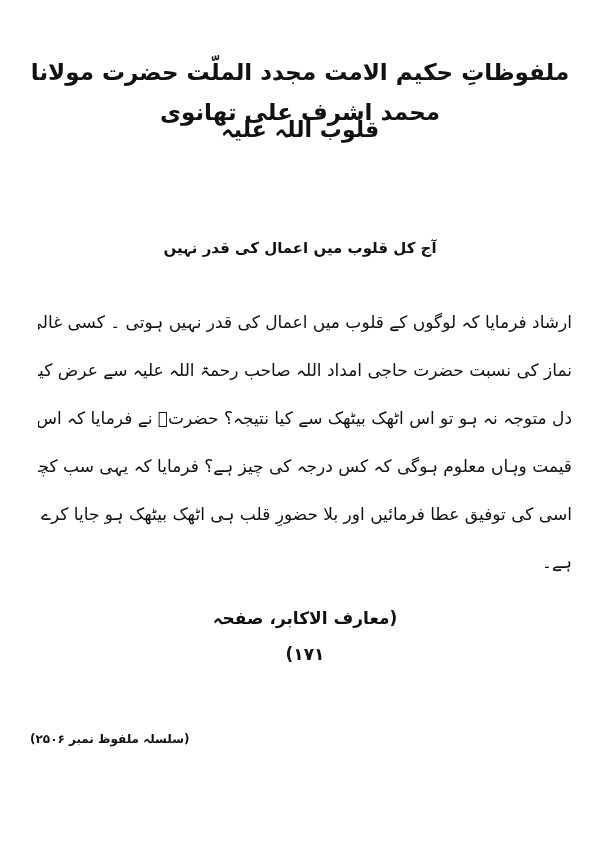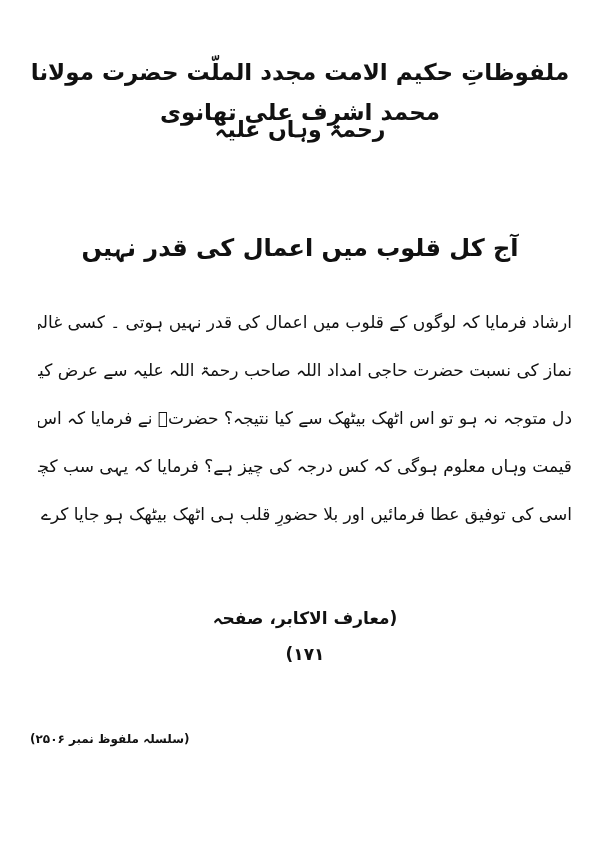--- a/index.html
+++ b/index.html
@@ -38,21 +38,21 @@
     }
     .title-line1 { top: 52px; }
     .title-line2 { top: 110px; font-size: 22px; }
     .subtitle {
       position: absolute;
       top: 230px;
       left: 60px;
       width: 480px;
       text-align: center;
       font-weight: bold;
-      font-size: 24px;
+      font-size: 15px;
       line-height: 36px;
     }
     .body-text {
       position: absolute;
       top: 302px;
       left: 38px;
       width: 534px;
     }
     .body-line {
       display: block;
@@ -89,29 +89,30 @@
       font-weight: bold;
     }
   </style>
 </head>
 <body>
 
 <div class="page">
 
   <div class="title title-line1 rtl">ملفوظاتِ حکیم الامت مجدد الملّت حضرت مولانا محمد اشرف علی تھانوی</div>
 
-  <div class="title title-line2 rtl">رحمۃ وہاں علیہ</div>
+  <div class="title title-line2 rtl">قلوب اللہ علیہ</div>
 
   <div class="subtitle rtl">آج کل قلوب میں اعمال کی قدر نہیں</div>
 
   <div class="body-text rtl">
     <span class="body-line">ارشاد فرمایا کہ لوگوں کے قلوب میں اعمال کی قدر نہیں ہوتی ۔ کسی غالی درویش نے</span>
     <span class="body-line">نماز کی نسبت حضرت حاجی امداد اللہ صاحب رحمۃ اللہ علیہ سے عرض کیا تھا کہ حضرت جب</span>
     <span class="body-line">دل متوجہ نہ ہو تو اس اٹھک بیٹھک سے کیا نتیجہ؟ حضرتؒ نے فرمایا کہ اس اٹھک بیٹھک کی</span>
     <span class="body-line">قیمت وہاں معلوم ہوگی کہ کس درجہ کی چیز ہے؟ فرمایا کہ یہی سب کچھ ہے۔ اگر حق تعالیٰ</span>
     <span class="body-line">اسی کی توفیق عطا فرمائیں اور بلا حضورِ قلب ہی اٹھک بیٹھک ہو جایا کرے تو بڑی دولت</span>
+    <span class="body-line last">ہے۔</span>
   </div>
 
   <div class="citation rtl">(معارف الاکابر، صفحہ ۱۷۱)</div>
 
   <div class="series rtl">(سلسلہ ملفوظ نمبر ۲۵۰۶)</div>
 
 </div>
 
 </body></html>

